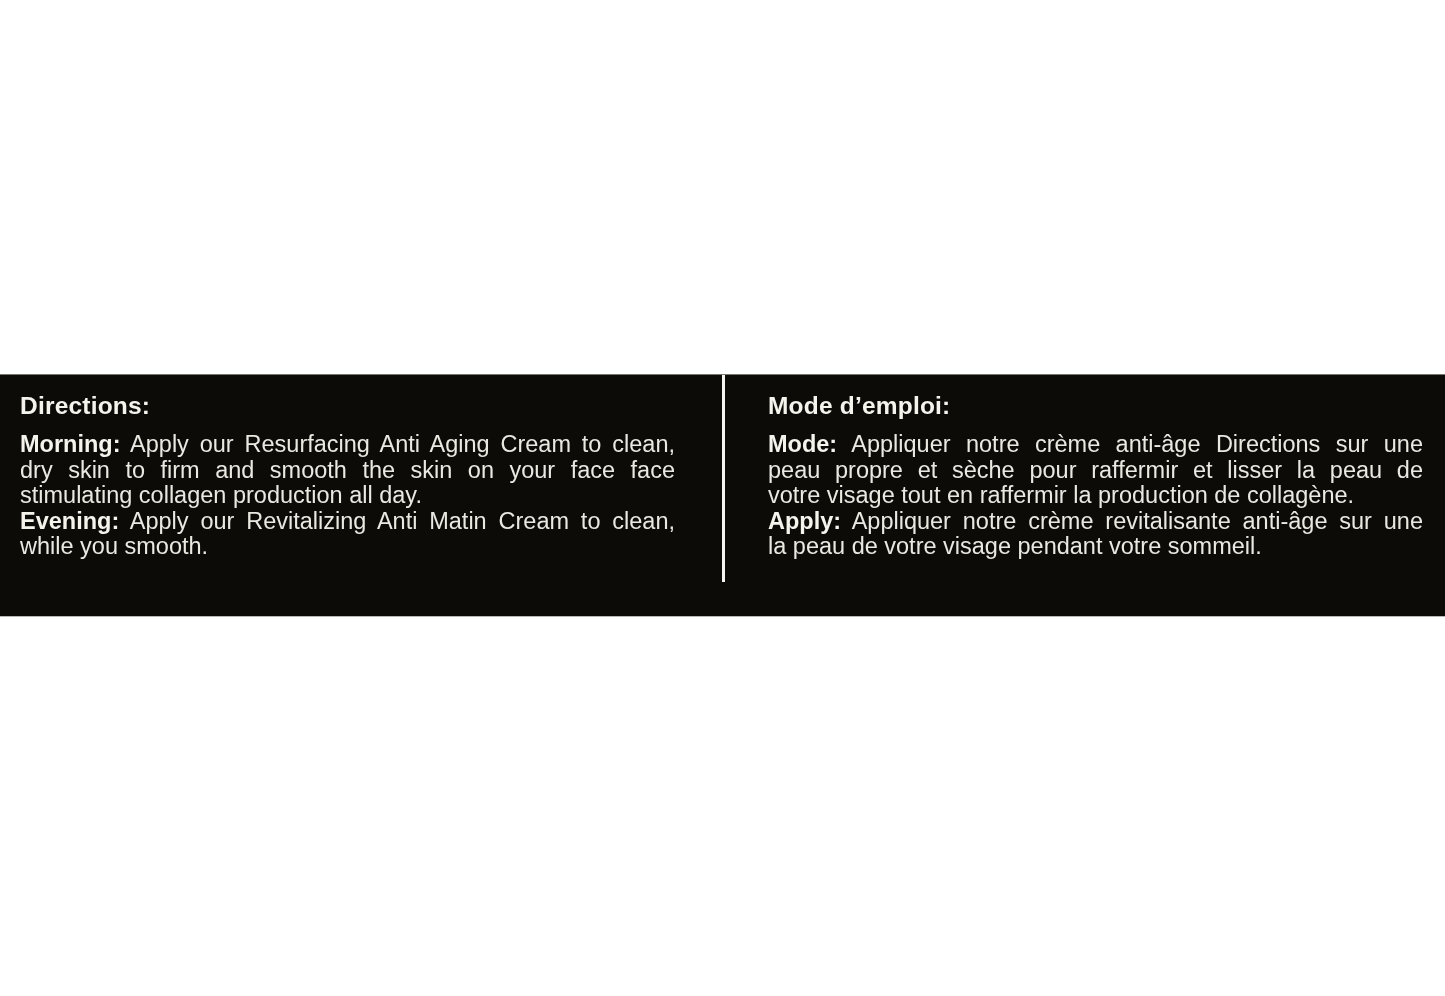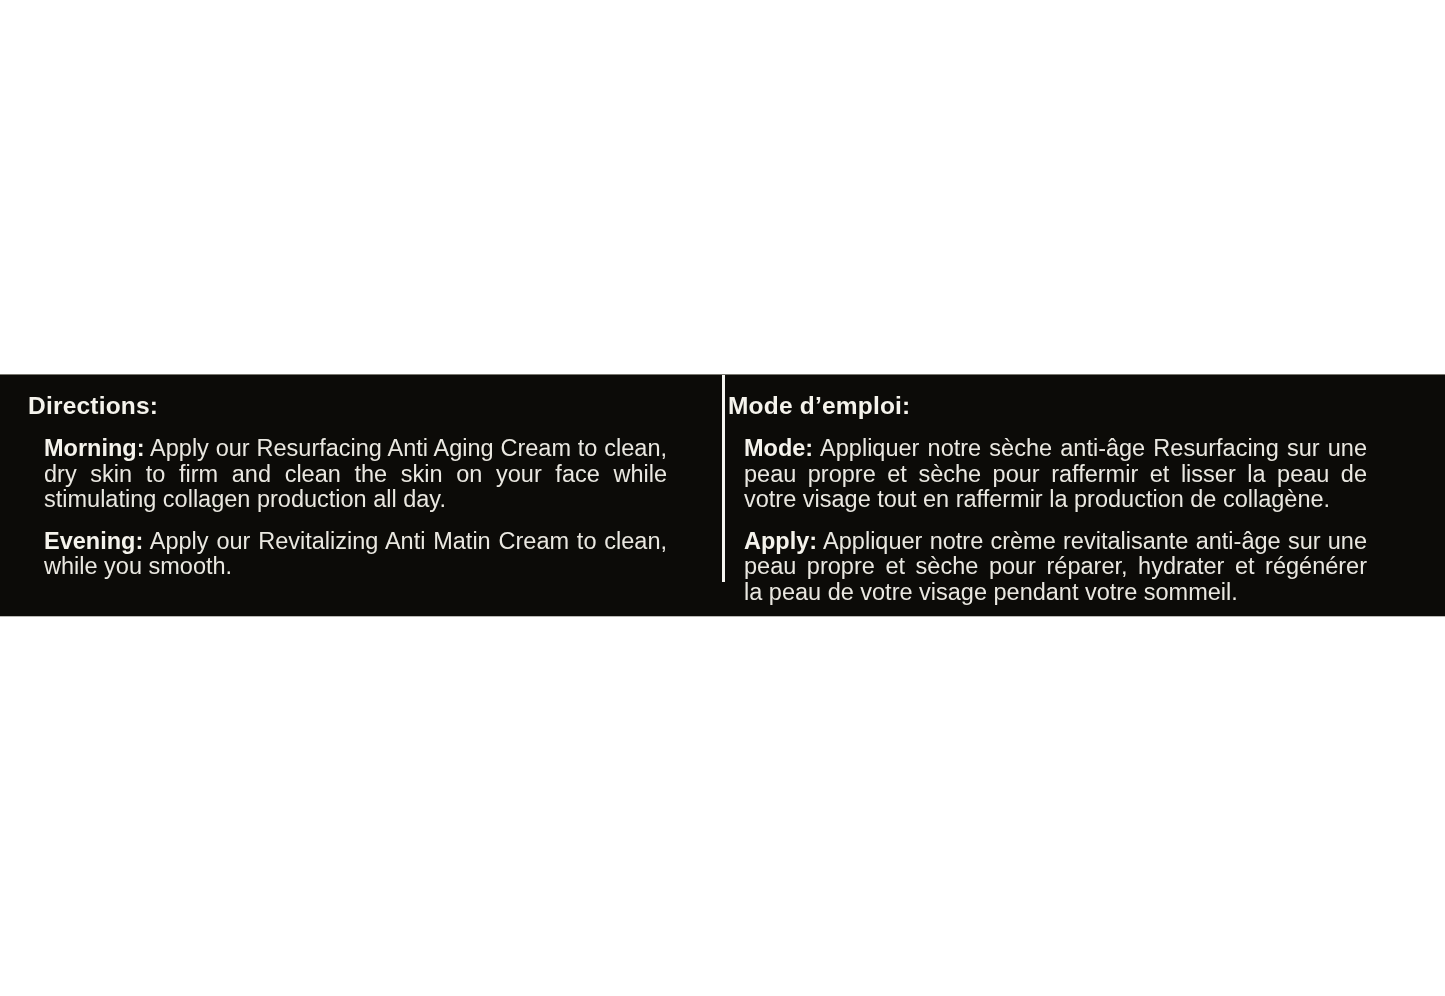--- a/index.html
+++ b/index.html
@@ -28,32 +28,32 @@
     left: 722px; top: 0;
     width: 3px; height: 207px;
     background: var(--divider, #f6f5f1);
   }
   .col {
     position: absolute;
     top: 17px;
     width: 655px;
     color: var(--body-text, #eae8e1);
   }
-  .col-left  { left: 28px; }
-  .col-right { left: 728px; }
+  .col-left  { left: 20px; }
+  .col-right { left: 768px; }
 
   .heading {
     font-size: 24.5px;
     line-height: 28px;
     font-weight: 700;
     color: var(--bold-text, #f5f3ec);
     margin: 0 0 12px 0;
     letter-spacing: 0.2px;
   }
-  .para { margin: 16px; }
+  .para { margin: 0; }
   .line {
     font-size: 23.5px;
     line-height: 25.5px;
     white-space: normal;
   }
   .line.j {
     text-align: justify;
     text-align-last: justify;
   }
   .line.last {
@@ -70,43 +70,42 @@
 
 <div class="margin-area margin-top"></div>
 
 <div class="band">
 
   <div class="col col-left">
     <div class="heading">Directions:</div>
 
     <div class="para">
       <div class="line j"><span class="b">Morning:</span> <span>Apply our Resurfacing Anti Aging Cream to clean,</span></div>
-      <div class="line j">dry skin to firm and clean the skin on your face while</div>
+      <div class="line j">dry skin to firm and smooth the skin on your face face</div>
       <div class="line last">stimulating collagen production all day.</div>
     </div>
 
     <div class="para">
       <div class="line j"><span class="b">Evening:</span> <span>Apply our Revitalizing Anti Matin Cream to clean,</span></div>
       <div class="line last">while you smooth.</div>
     </div>
   </div>
 
   <div class="divider"></div>
 
   <div class="col col-right">
     <div class="heading">Mode d’emploi:</div>
 
     <div class="para">
-      <div class="line j"><span class="b">Mode:</span> <span>Appliquer notre sèche anti-âge Resurfacing sur une</span></div>
+      <div class="line j"><span class="b">Mode:</span> <span>Appliquer notre crème anti-âge Directions sur une</span></div>
       <div class="line j">peau propre et sèche pour raffermir et lisser la peau de</div>
       <div class="line last">votre visage tout en raffermir la production de collagène.</div>
     </div>
 
     <div class="para">
       <div class="line j"><span class="b">Apply:</span> <span>Appliquer notre crème revitalisante anti-âge sur une</span></div>
-      <div class="line j">peau propre et sèche pour réparer, hydrater et régénérer</div>
       <div class="line last">la peau de votre visage pendant votre sommeil.</div>
     </div>
   </div>
 
 </div>
 
 <div class="margin-area margin-bottom"></div>
 
 </body></html>

